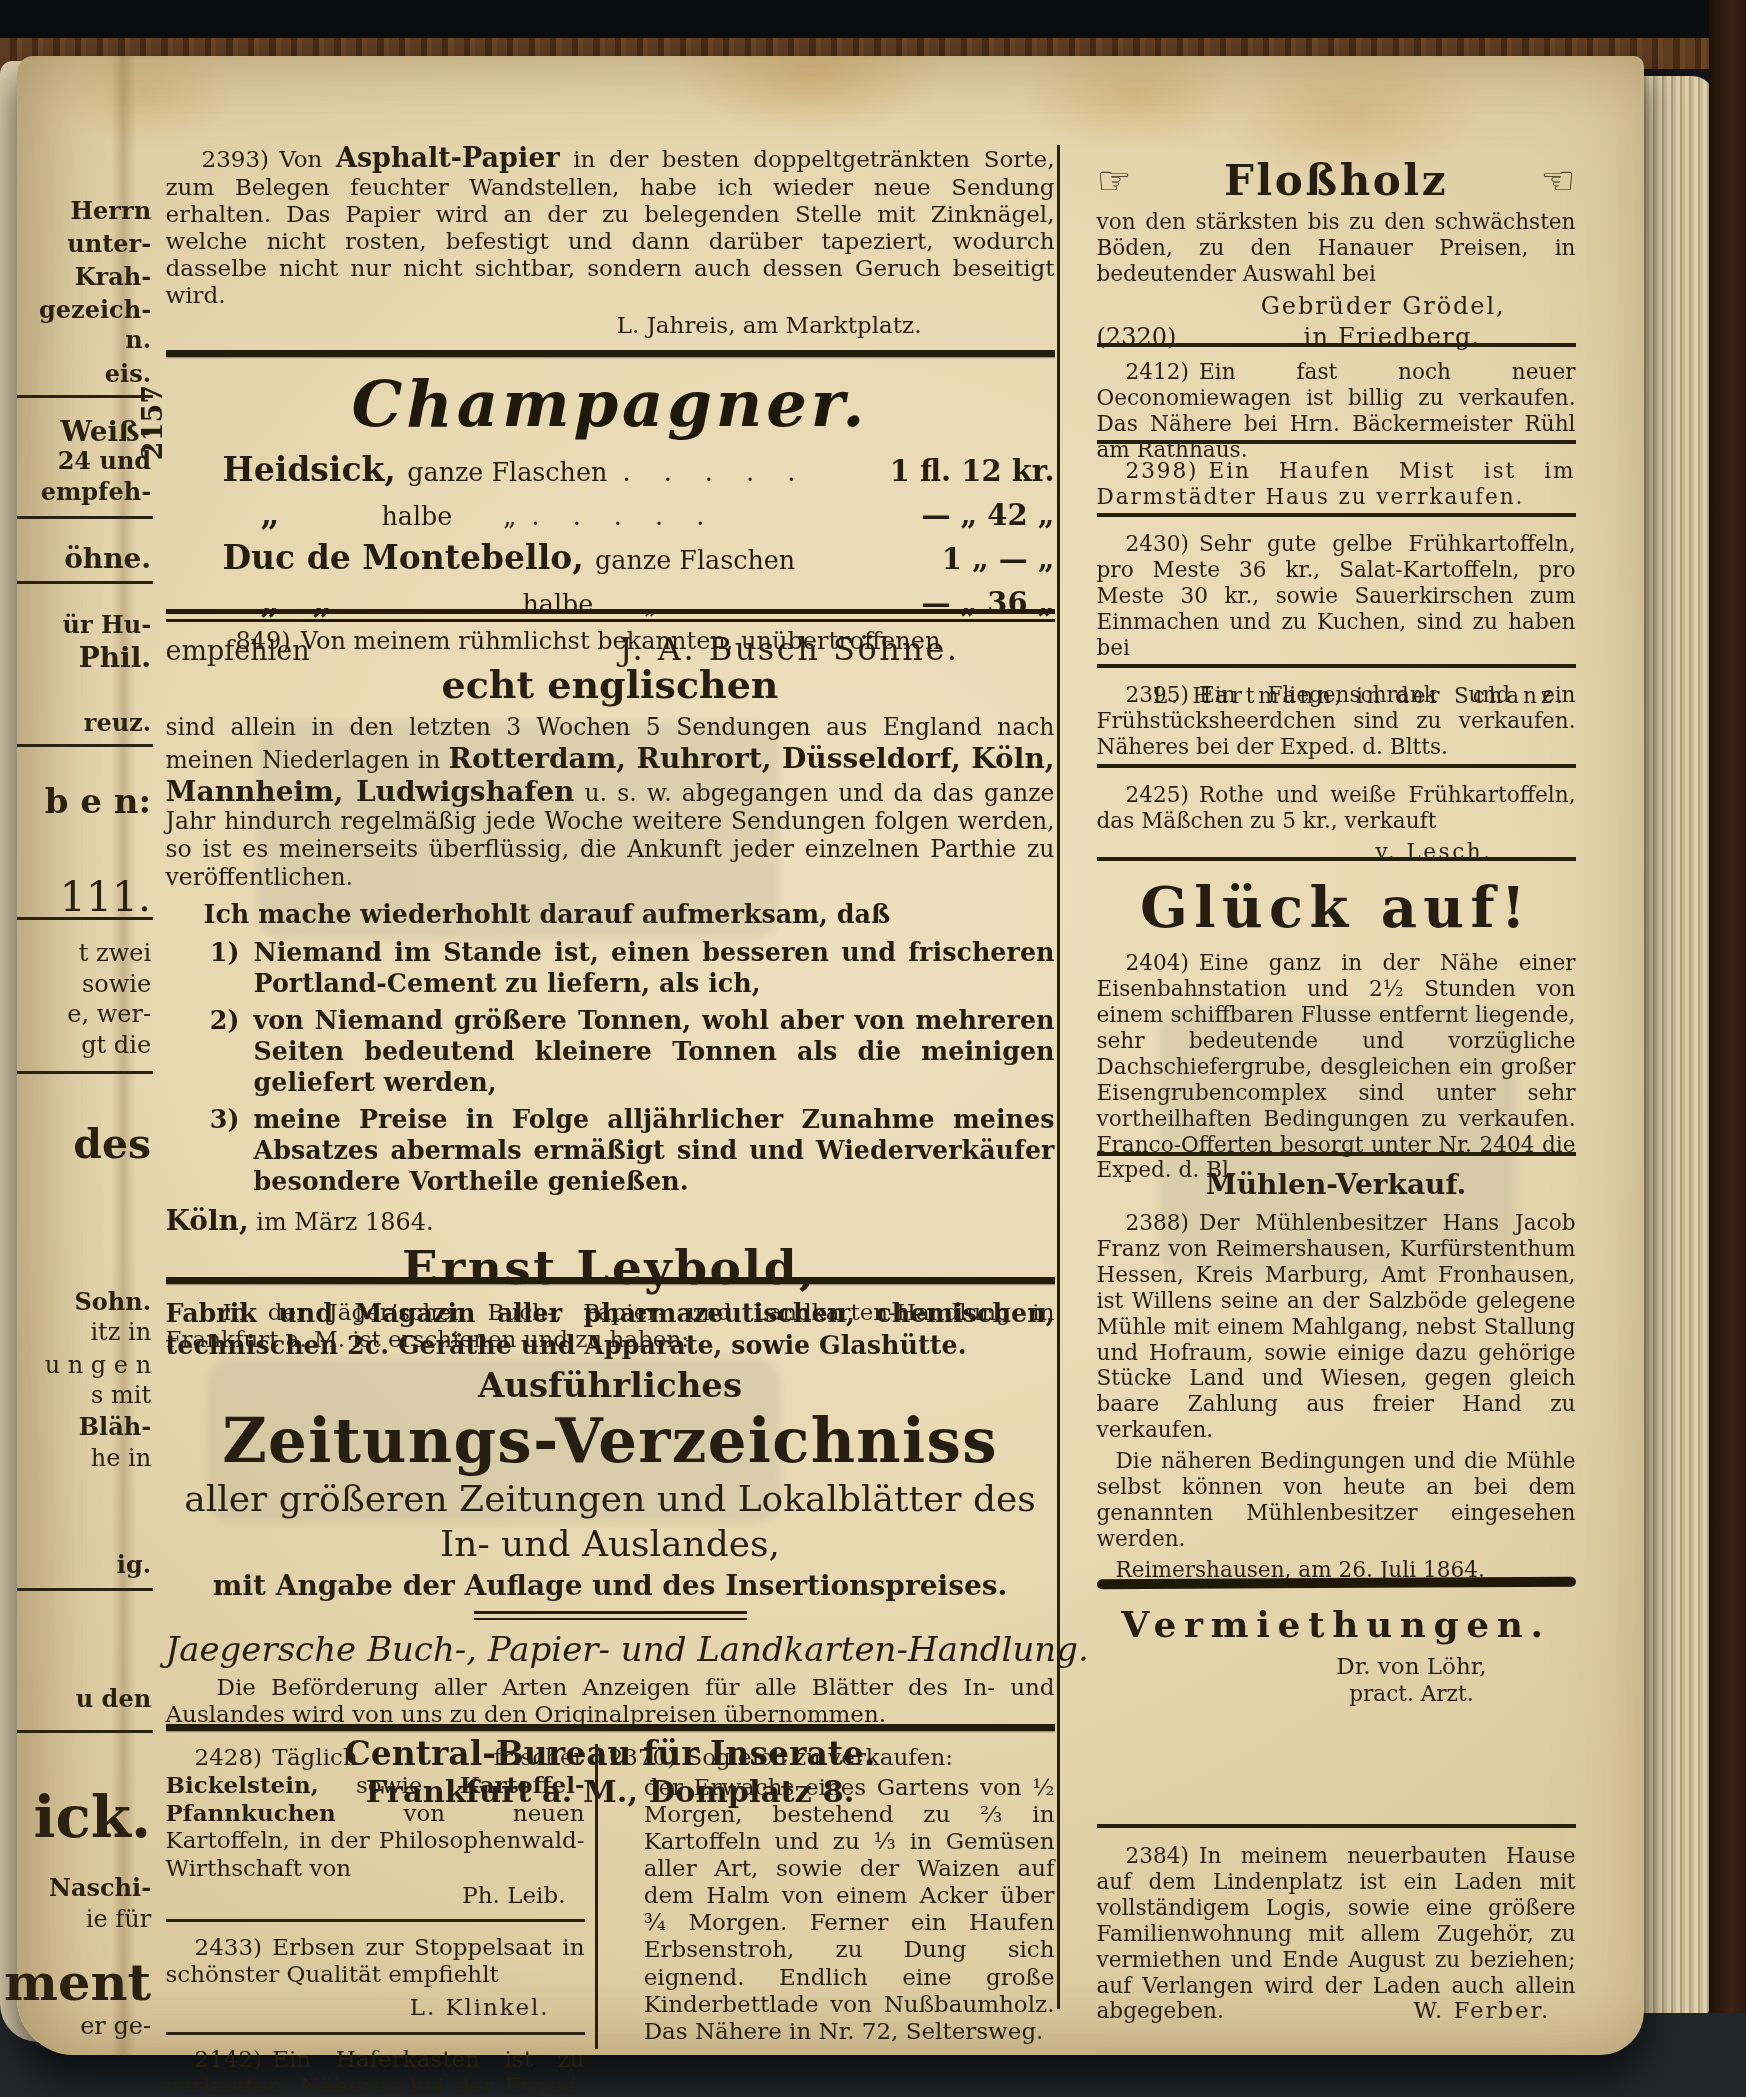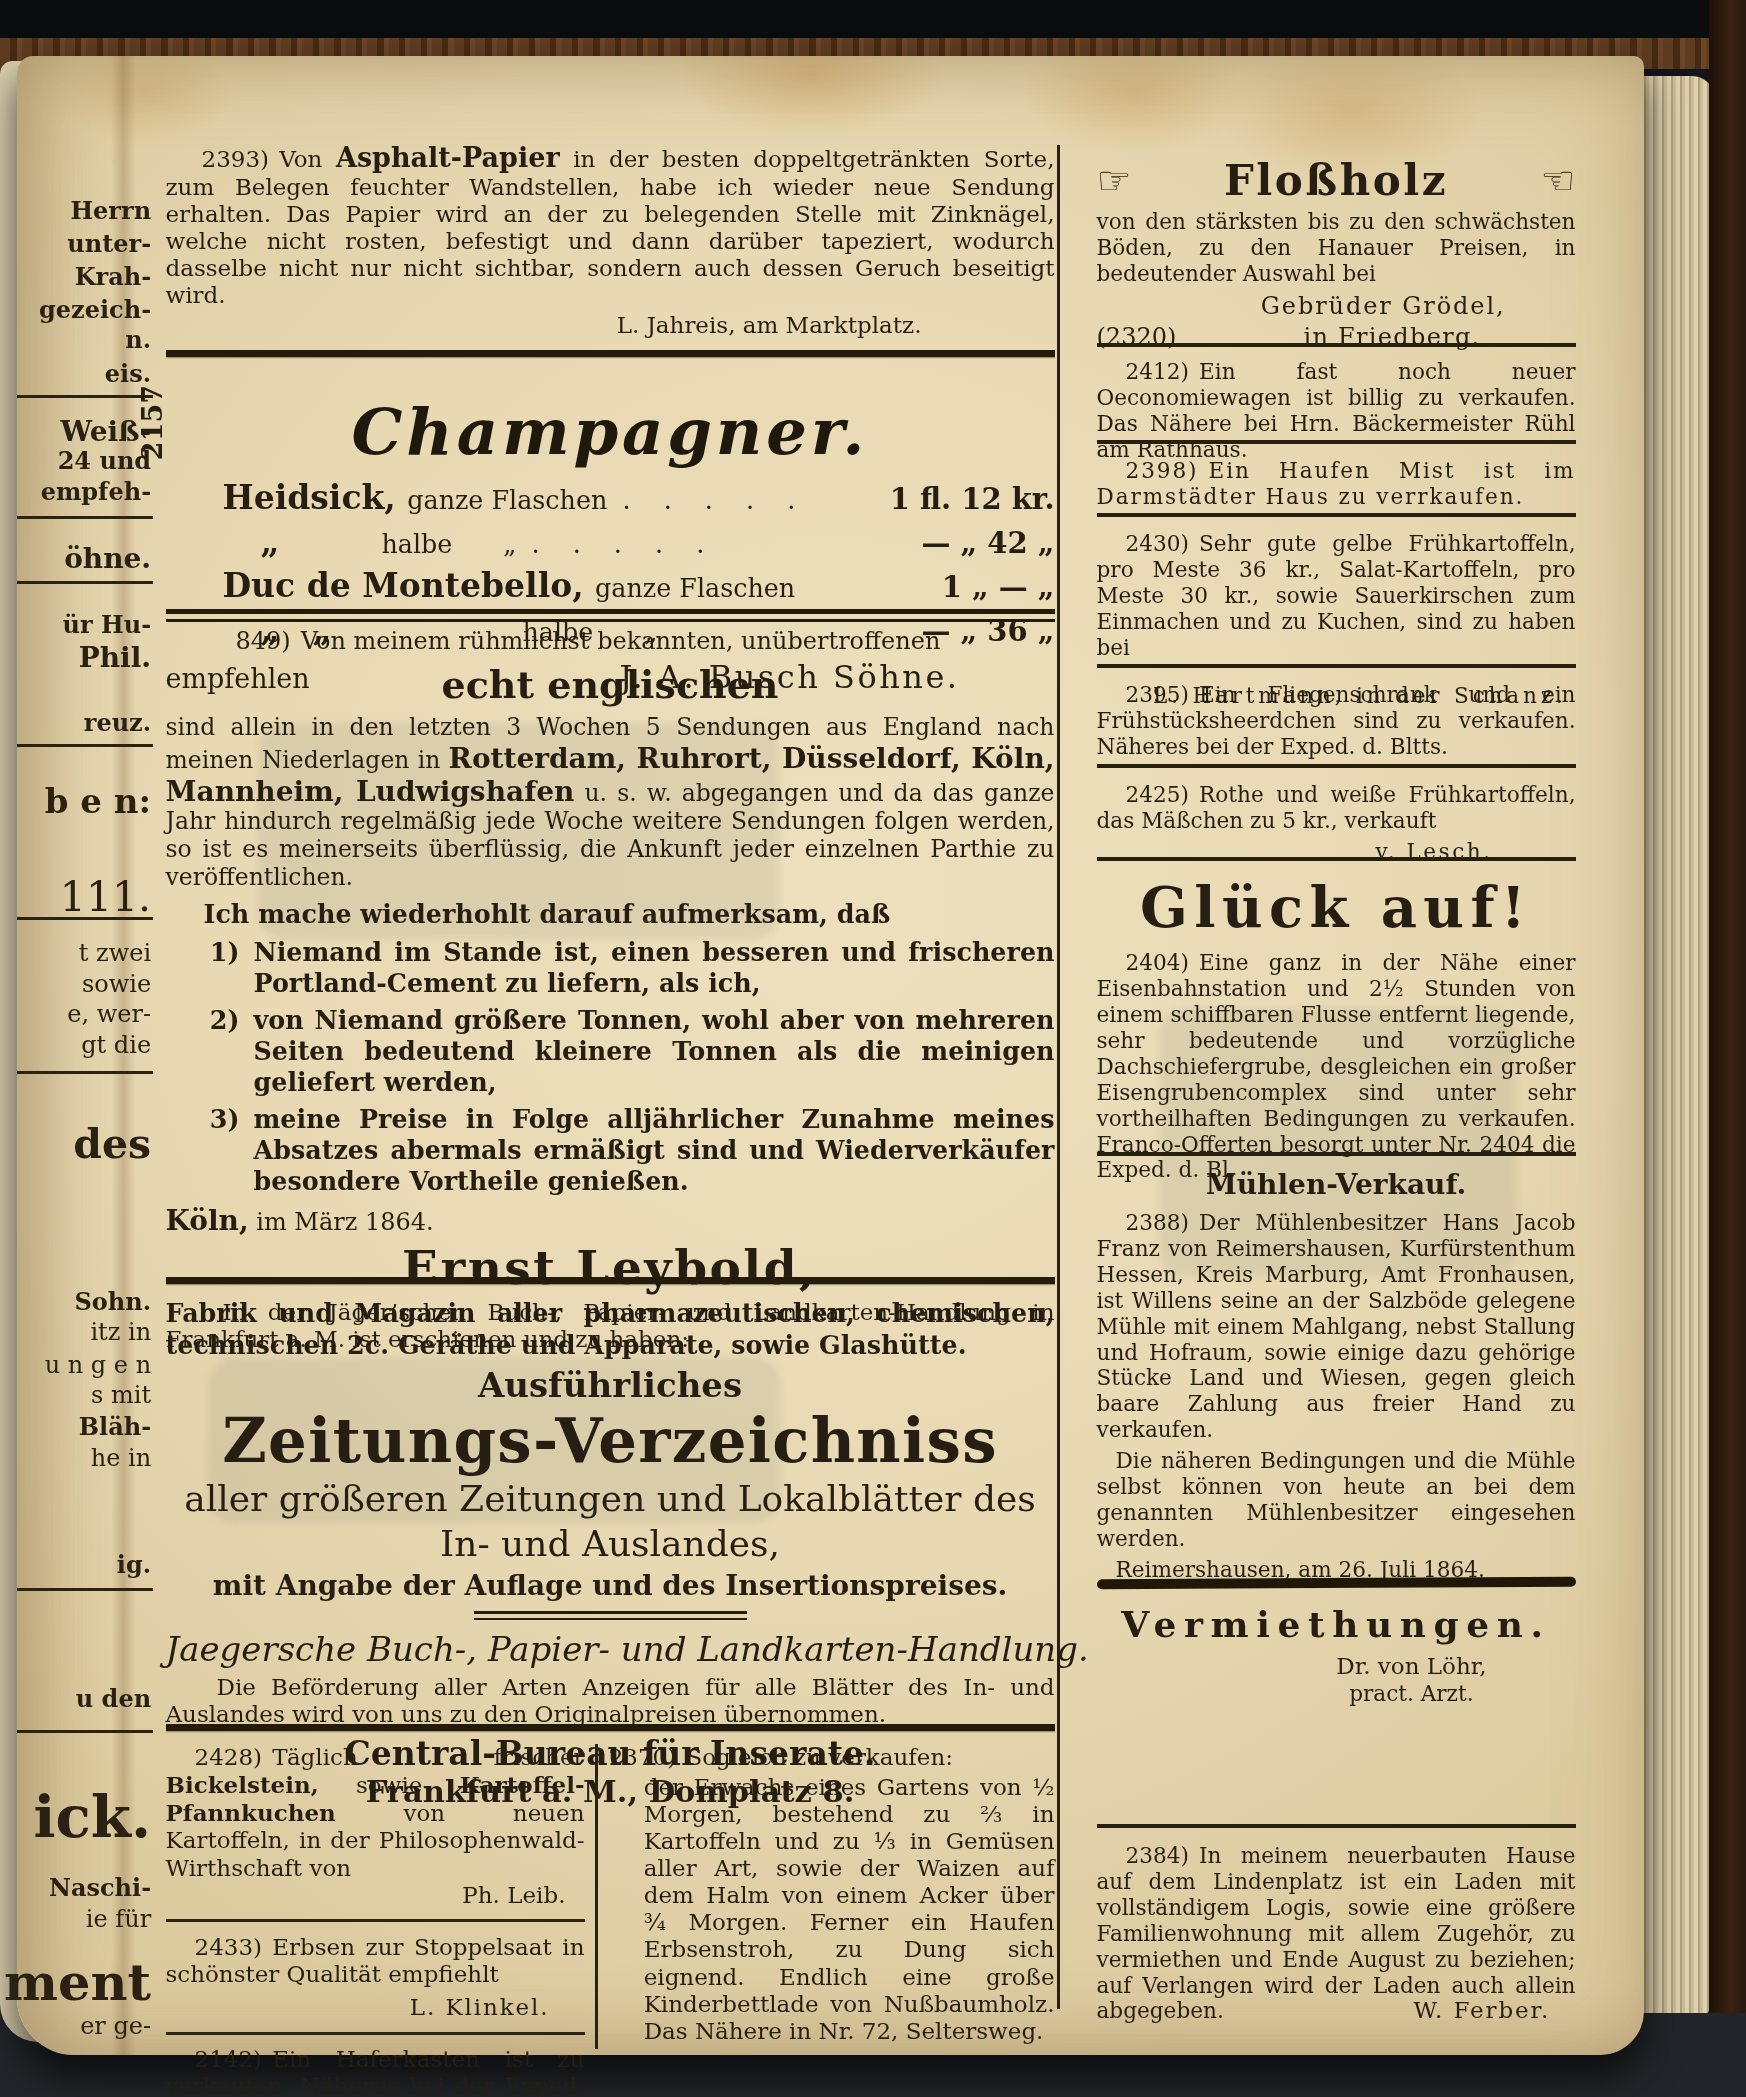--- a/index.html
+++ b/index.html
@@ -45,21 +45,21 @@
   .rule-thin{background:#2c2412;height:3.2px;}
   .double-rule{height:5.1px;border-top:5.1px solid #231b0c;border-bottom:3.2px solid #231b0c;}
   .sig-right{text-align:right;}
   
   .edge-frag{position:absolute;right:6.4px;white-space:nowrap;font-weight:bold;font-size:24px;color:#2a2112;}
   .edge-rule{position:absolute;left:0;width:136px;height:3.2px;background:#2b2211;}
   .f-lg{font-size:34px;}
   .f-xl{font-size:41px;}
   .f-xxl{font-size:58px;}
   
-  .ch-title{font-size:64px;font-weight:bold;font-style:italic;letter-spacing:3.8px;text-align:center;color:#1f180c;margin-top:28px;}
+  .ch-title{font-size:64px;font-weight:bold;font-style:italic;letter-spacing:3.8px;text-align:center;color:#1f180c;}
   .ch-row{display:flex;align-items:baseline;margin-top:5.1px;}
   .ch-name{font-weight:bold;font-size:33px;}
   .ch-mid{font-size:25.4px;padding-left:11.4px;}
   .ch-dots{flex:1;overflow:hidden;white-space:nowrap;padding:0 15.2px;letter-spacing:10.2px;font-size:25.4px;}
   .ch-price{width:229px;text-align:right;font-size:29px;font-weight:bold;white-space:nowrap;}
   .ch-footer{display:flex;justify-content:space-between;align-items:baseline;margin-top:9px;}
   
   .cem-sub{font-size:38px;font-weight:bold;text-align:center;}
   .cem-title{font-size:66px;font-weight:bold;text-align:center;letter-spacing:-1.3px;white-space:nowrap;}
   .cities{font-weight:bold;font-size:28px;}

